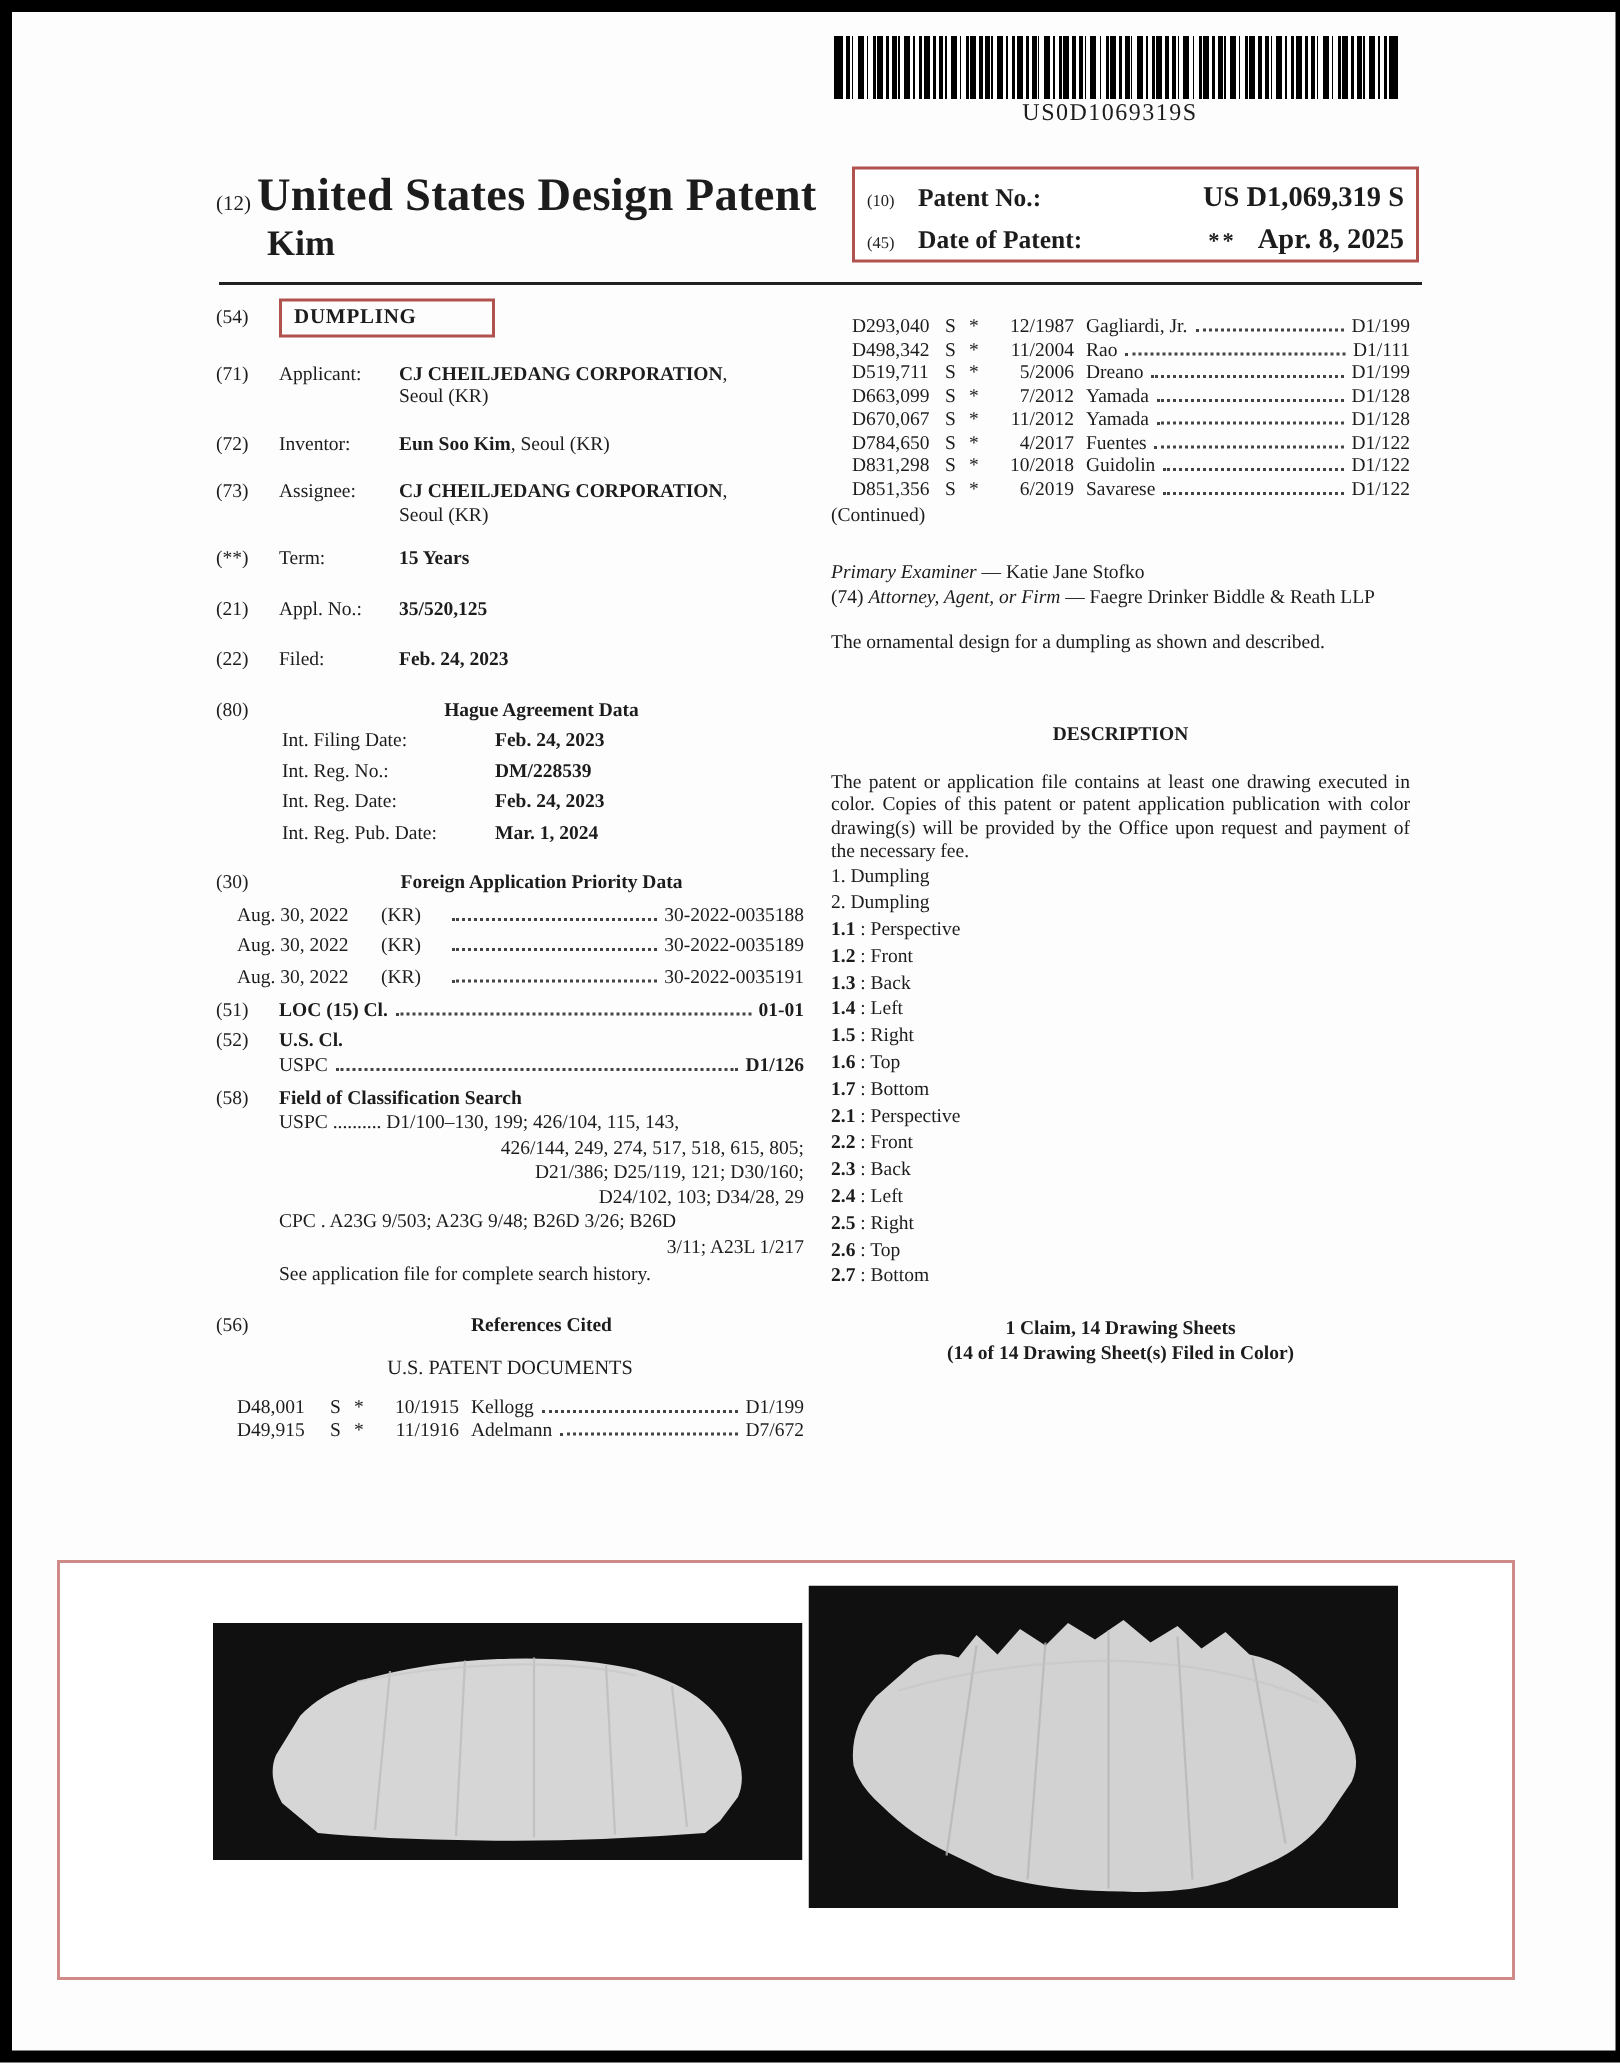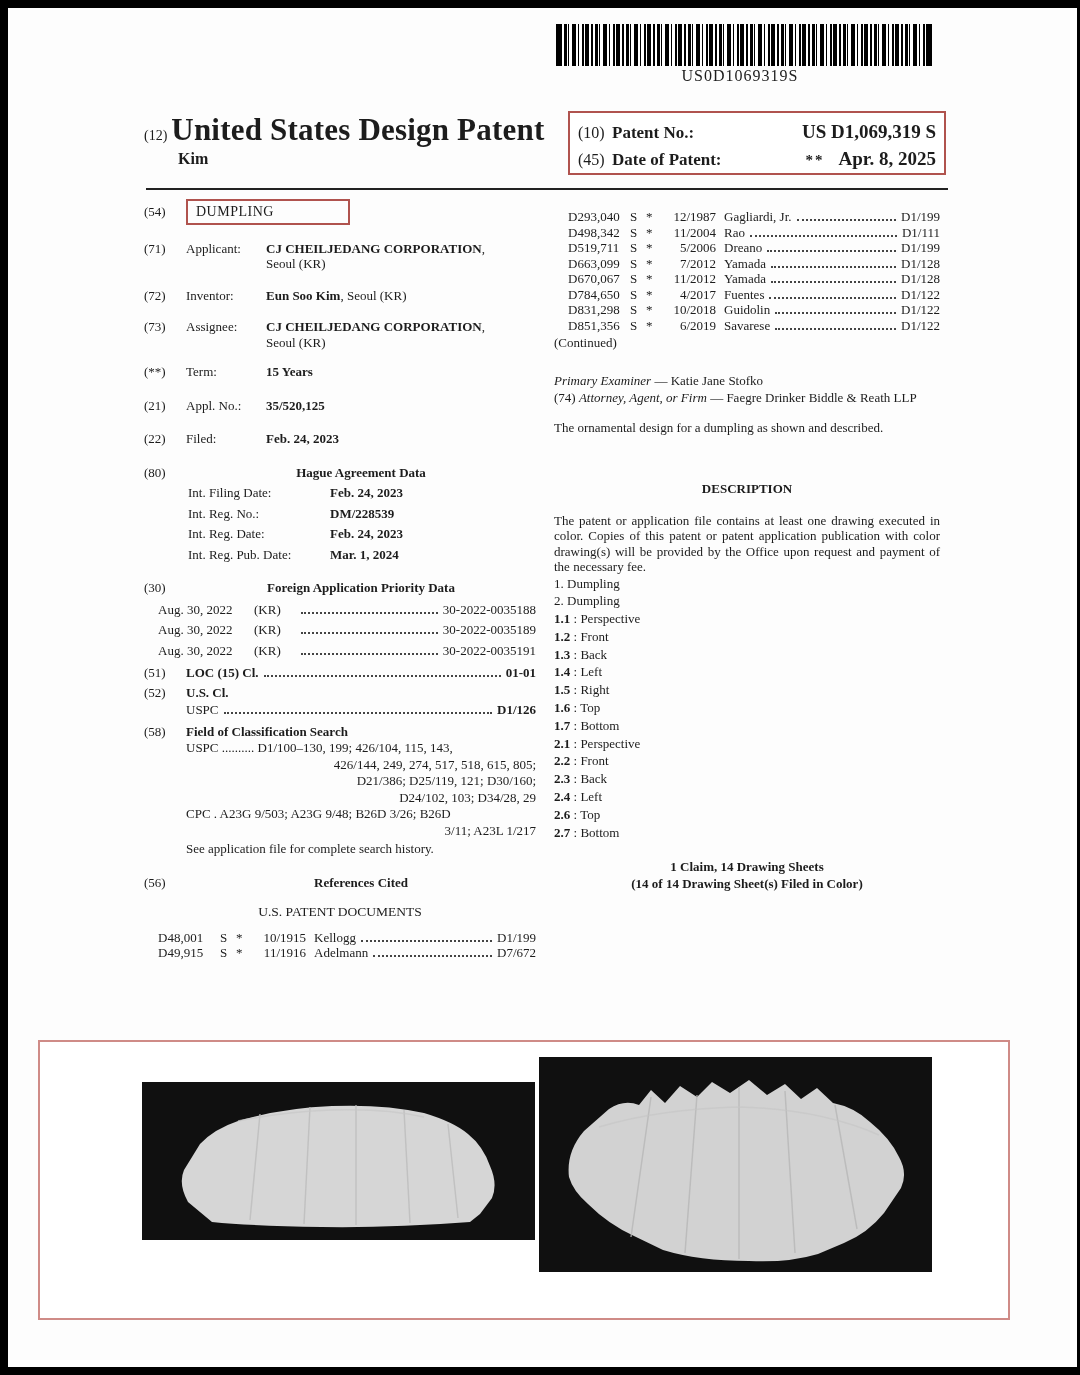--- a/index.html
+++ b/index.html
@@ -19,46 +19,46 @@
       #000 0 2px,#fff 2px 4px,#000 4px 7px,#fff 7px 8px,#000 8px 9px,
       #fff 9px 12px,#000 12px 16px,#fff 16px 18px,#000 18px 19px,#fff 19px 22px,
       #000 22px 24px,#fff 24px 25px,#000 25px 29px,#fff 29px 31px);
     border-left:4px solid #000;border-right:4px solid #000;
   }
   .barcode-text{font-size:16px;letter-spacing:1px;margin-top:1px;}
   
   .title-block{position:absolute;left:136px;top:104px;width:420px;}
   .t-num{font-size:14px;}
   .t-title{font-size:31px;font-weight:bold;letter-spacing:.2px;}
-  .t-kim{font-size:16px;font-weight:bold;margin:2px 0 0 34px;}
+  .t-kim{font-size:24px;font-weight:bold;margin:2px 0 0 34px;}
   
   .patent-box{
     position:absolute;left:560px;top:103px;width:378px;height:64px;
     border:2px solid #b0534e;background:#fff;padding:6px 8px 0 8px;box-sizing:border-box;
   }
   .pb-row{display:flex;align-items:baseline;line-height:26px;}
-  .pb-num{font-size:16px;width:30px;flex:0 0 auto;}
+  .pb-num{font-size:11px;width:30px;flex:0 0 auto;}
   .pb-label{font-size:17px;font-weight:bold;margin-left:4px;}
   .pb-stars{font-size:15px;font-weight:bold;margin-left:auto;padding-right:14px;letter-spacing:2px;}
   .pb-value{font-size:19px;font-weight:bold;margin-left:auto;}
   .pb-row.dated .pb-value{margin-left:0;}
   .header-rule{position:absolute;left:138px;top:180px;width:802px;border-top:2px solid #222;}
   
   .col{position:absolute;top:193px;font-size:13px;line-height:15.5px;}
   .col-left{left:136px;width:392px;}
   .col-right{left:546px;width:386px;}
   .entry{display:flex;margin-top:13px;align-items:baseline;}
   .num{flex:0 0 42px;}
   .label{flex:0 0 80px;}
   b,.b{font-weight:bold;}
   .val{flex:1;}
   .val-narrow{display:inline-block;width:232px;vertical-align:top;}
   .dumpling-box{
-    border:2px solid #b0534e;font-weight:normal;font-size:14px;
-    padding:3px 74px 3px 8px;margin-top:-4px;letter-spacing:.5px;
+    border:2px solid #b0534e;font-weight:bold;font-size:14px;
+    padding:3px 50px 3px 8px;margin-top:-4px;letter-spacing:.5px;
   }
   .sec-heading{flex:1;text-align:center;font-weight:bold;}
   .sub-row{display:flex;margin:5px 0 0 44px;align-items:baseline;}
   .sub-label{flex:0 0 142px;}
   .leader{flex:1;border-bottom:2px dotted #444;margin:0 5px 3px 5px;min-width:14px;}
   .prio-row{display:flex;margin:5px 0 0 14px;align-items:baseline;}
   .prio-date{flex:0 0 96px;}
   .prio-cc{flex:0 0 42px;}
   .line-right{text-align:right;margin-top:1px;}
   .line-left{margin:1px 0 0 20px;}
@@ -402,20 +402,21 @@
         <div class="view-row"><b>1.7</b> <span>:</span> <span>Bottom</span></div>
 
         <div class="view-row"><b>2.1</b> <span>:</span> <span>Perspective</span></div>
 
         <div class="view-row"><b>2.2</b> <span>:</span> <span>Front</span></div>
 
         <div class="view-row"><b>2.3</b> <span>:</span> <span>Back</span></div>
 
         <div class="view-row"><b>2.4</b> <span>:</span> <span>Left</span></div>
 
+        <div class="view-row"><b>2.5</b> <span>:</span> <span>Right</span></div>
 
         <div class="view-row"><b>2.6</b> <span>:</span> <span>Top</span></div>
 
         <div class="view-row"><b>2.7</b> <span>:</span> <span>Bottom</span></div>
       </div>
 
     <div class="sheets mt18">
       <div>1 Claim, 14 Drawing Sheets</div>
       <div>(14 of 14 Drawing Sheet(s) Filed in Color)</div>
     </div>

